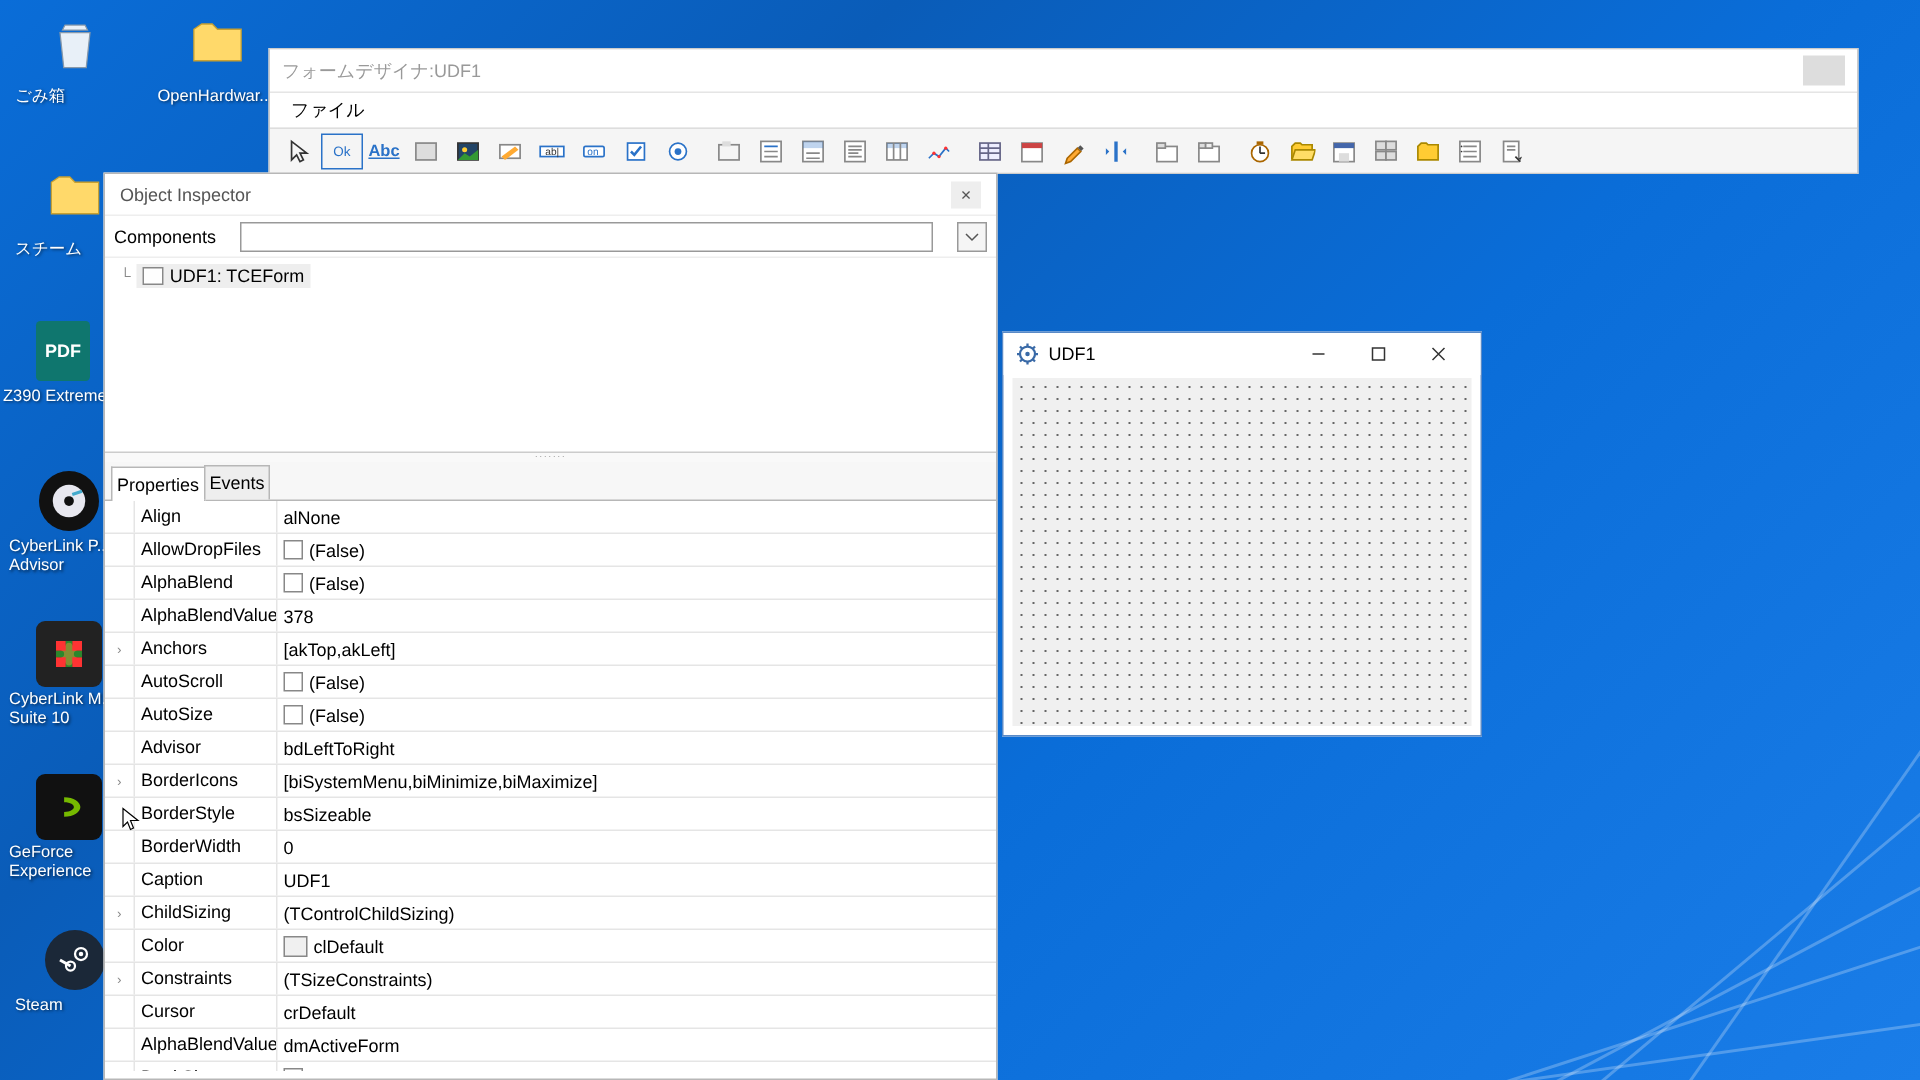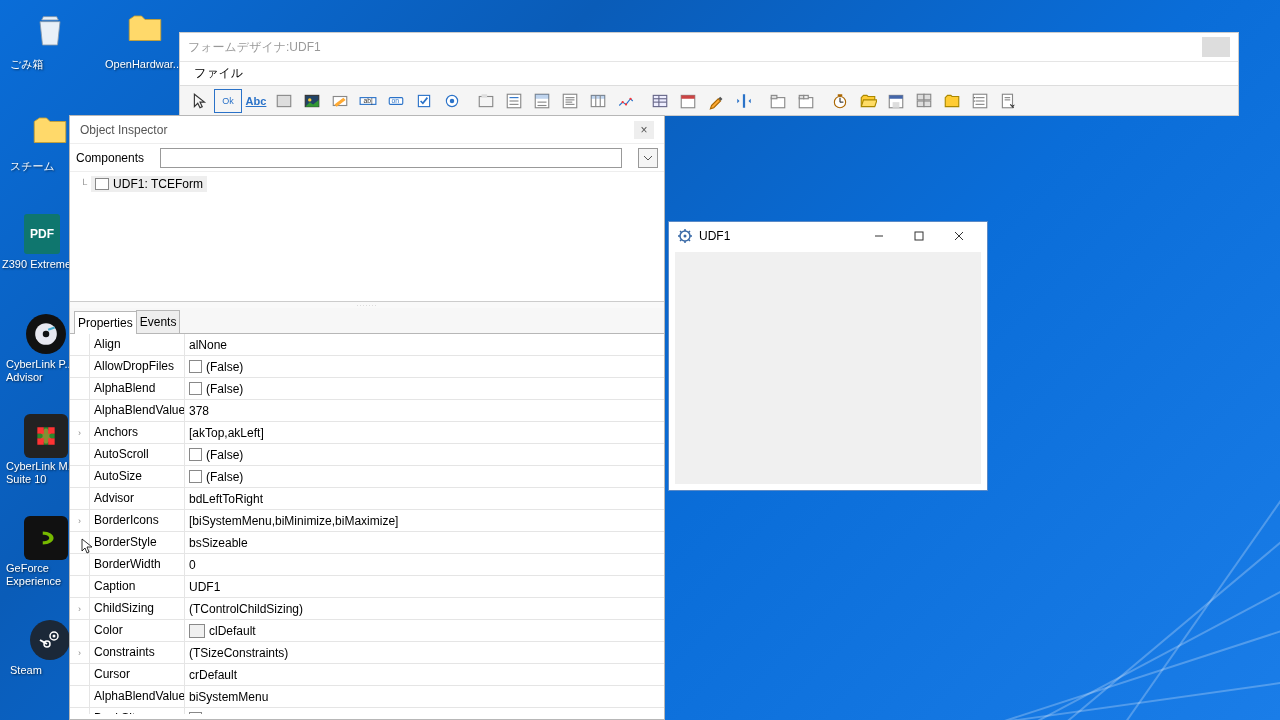--- a/index.html
+++ b/index.html
@@ -524,21 +524,21 @@
         <div class="prop-gutter"></div>
         <div class="prop-name">Cursor</div>
         <div class="prop-value">
           <span>crDefault</span>
         </div>
       </div>
       <div class="prop-row">
         <div class="prop-gutter"></div>
         <div class="prop-name">AlphaBlendValue</div>
         <div class="prop-value">
-          <span>biSystemMenu</span>
+          <span>dmActiveForm</span>
         </div>
       </div>
       <div class="prop-row">
         <div class="prop-gutter"></div>
         <div class="prop-name">DockSite</div>
         <div class="prop-value">
           <span class="prop-check"></span>
           <span>(False)</span>
         </div>
       </div>

